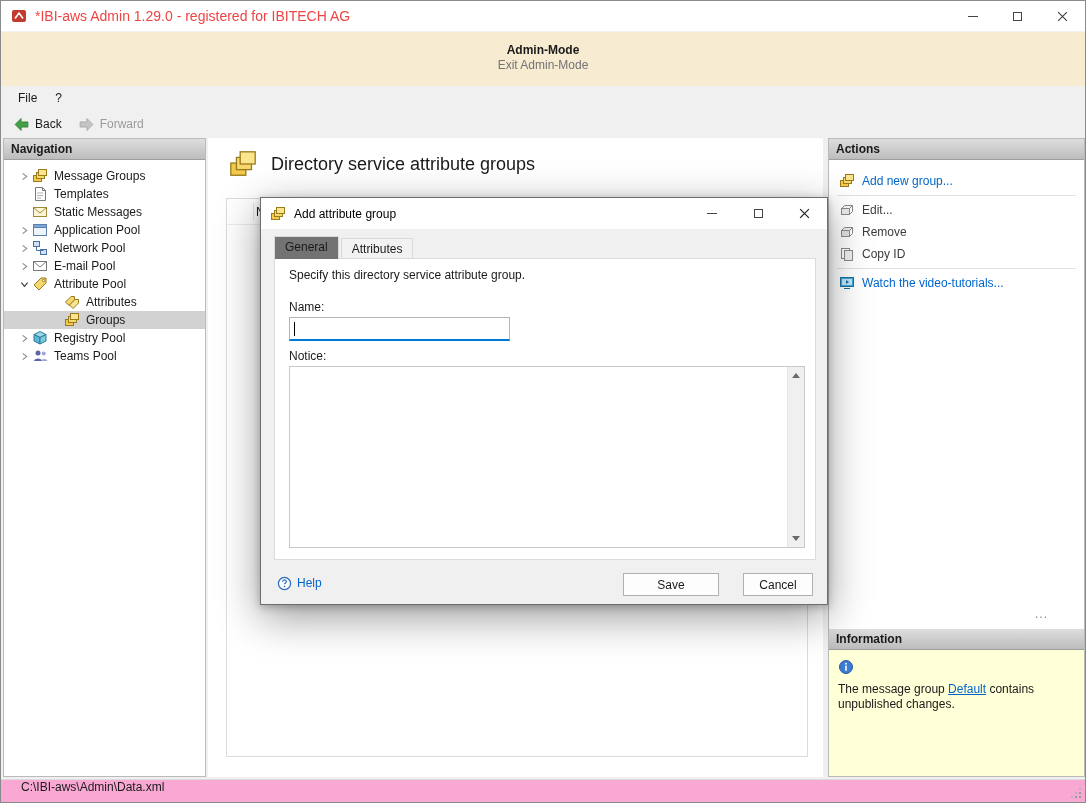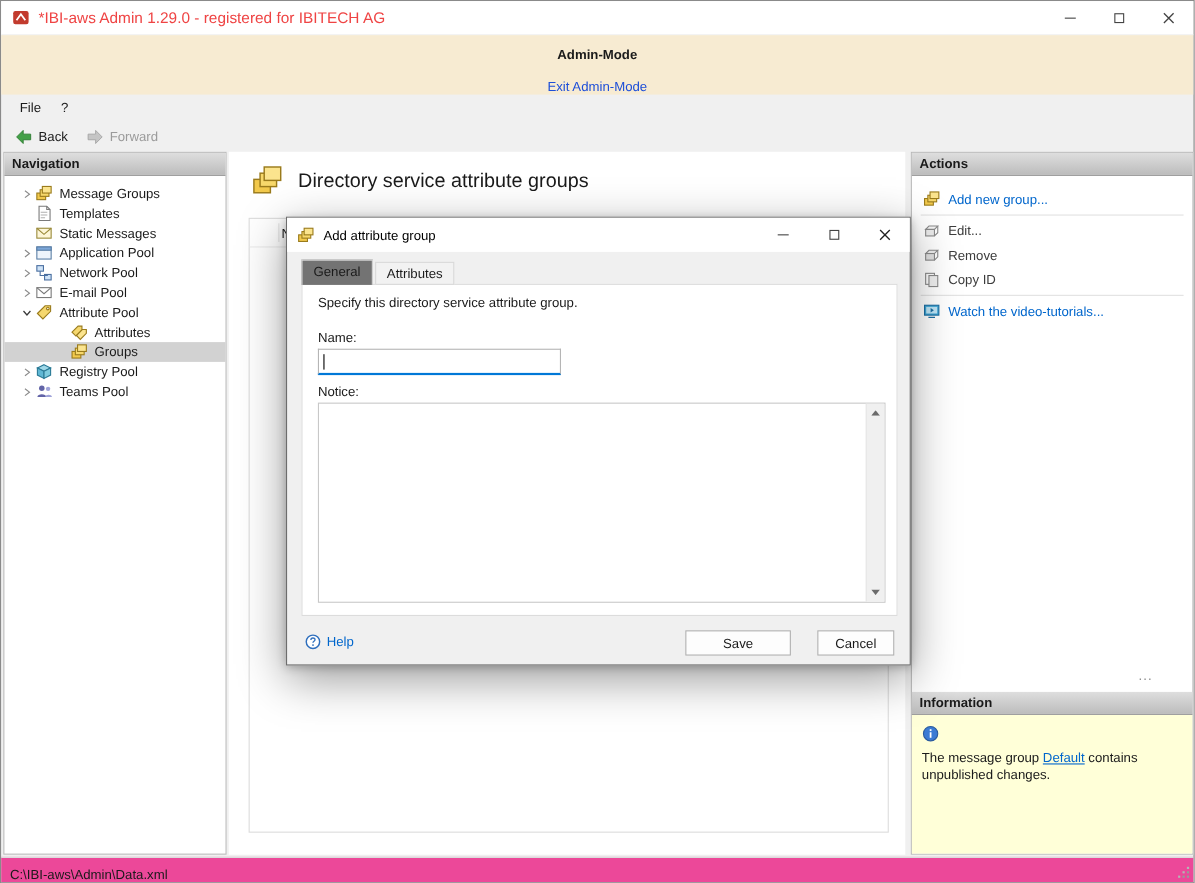--- a/index.html
+++ b/index.html
@@ -16,21 +16,21 @@
   .win-title { color: #ef4444; font-size: 14px; }
   .win-controls { margin-left: auto; display: flex; height: 100%; }
   .win-btn { width: 45px; height: 100%; display: flex; align-items: center; justify-content: center; }
   .glyph-min { width: 10px; height: 1px; background: #444; }
   .glyph-max { width: 9px; height: 9px; border: 1px solid #444; }
   .glyph-close { width: 11px; height: 11px; }
 
   
   .banner { position: absolute; left: 0; top: 31px; right: 0; height: 54px; background: #f7ebd2; text-align: center; }
   .banner-title { font-weight: bold; padding-top: 11px; }
-  .banner-link { color: #1d4ed8; margin-top: 15px; display: inline-block; cursor: pointer; }
+  .banner-link { color: #737373; margin-top: 1px; display: inline-block; cursor: pointer; }
 
   
   .menubar { position: absolute; left: 0; top: 85px; right: 0; height: 24px; display: flex; align-items: center; padding-left: 8px; }
   .menu-item { padding: 3px 9px; }
   .toolbar { position: absolute; left: 0; top: 109px; right: 0; height: 28px; display: flex; align-items: center; padding-left: 12px; gap: 16px; }
   .tool-btn { display: flex; align-items: center; gap: 5px; }
   .tool-btn svg { width: 17px; height: 17px; }
   .tool-forward { color: #9b9b9b; }
 
   
@@ -91,22 +91,22 @@
   .scrollbar { position: absolute; right: 0; top: 0; bottom: 0; width: 17px; background: #f0f0f0; border-left: 1px solid #e6e6e6; }
   .sb-btn { position: absolute; left: 0; width: 16px; height: 17px; display: flex; align-items: center; justify-content: center; }
   .sb-up { top: 0; } .sb-down { bottom: 0; }
   .dlg-help { position: absolute; left: 16px; top: 378px; display: flex; gap: 5px; color: #0066cc; cursor: pointer; }
   .btn { position: absolute; top: 375px; height: 23px; background: #fdfdfd; border: 1px solid #b0b0b0;
          display: flex; align-items: center; justify-content: center; cursor: pointer; }
   .btn-save { left: 362px; width: 96px; }
   .btn-cancel { left: 482px; width: 70px; }
 
   
-  .statusbar { position: absolute; left: 0; right: 0; bottom: 0; height: 23px; background: #ec4899;
-               border-top: 1px solid #dcdcdc; display: flex; align-items: flex-end; padding-left: 8px; }
+  .statusbar { position: absolute; left: 0; right: 0; bottom: 0; height: 23px; background: #f9a8d4;
+               border-top: 1px solid #dcdcdc; display: flex; align-items: flex-start; padding-left: 20px; }
   .grip { position: absolute; right: 4px; bottom: 4px; width: 10px; height: 10px; }
   .grip::before { content: ""; position: absolute; right: 0; bottom: 0; width: 2px; height: 2px; background: #9a9a9a;
                   box-shadow: -4px 0 0 #9a9a9a, -8px 0 0 #b5b5b5, 0 -4px 0 #9a9a9a, -4px -4px 0 #b5b5b5, 0 -8px 0 #b5b5b5; }
 </style>
 </head>
 <body>
 
 <div class="app">
 
   <div class="titlebar">

